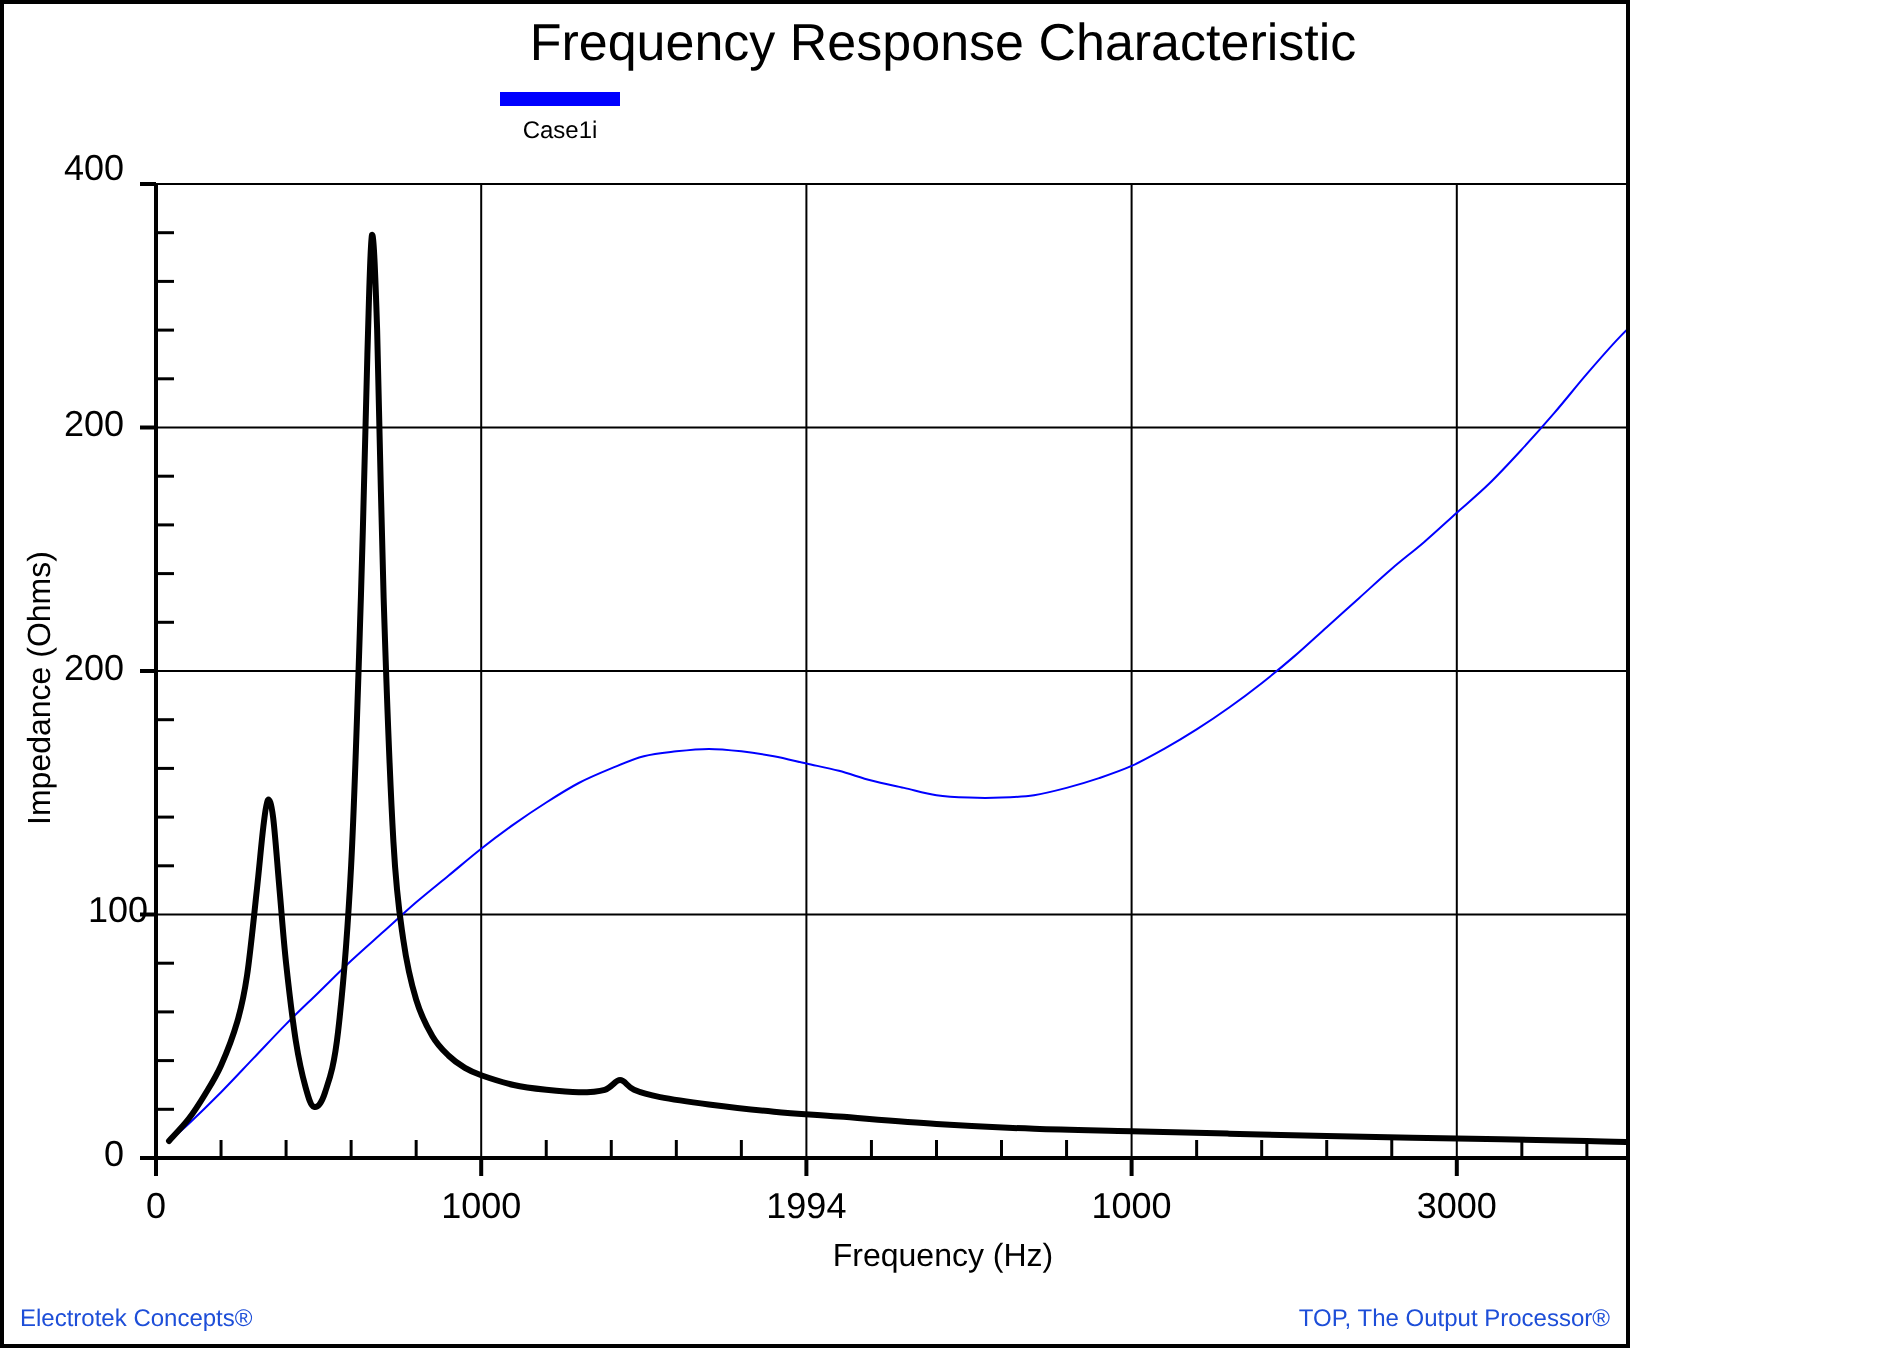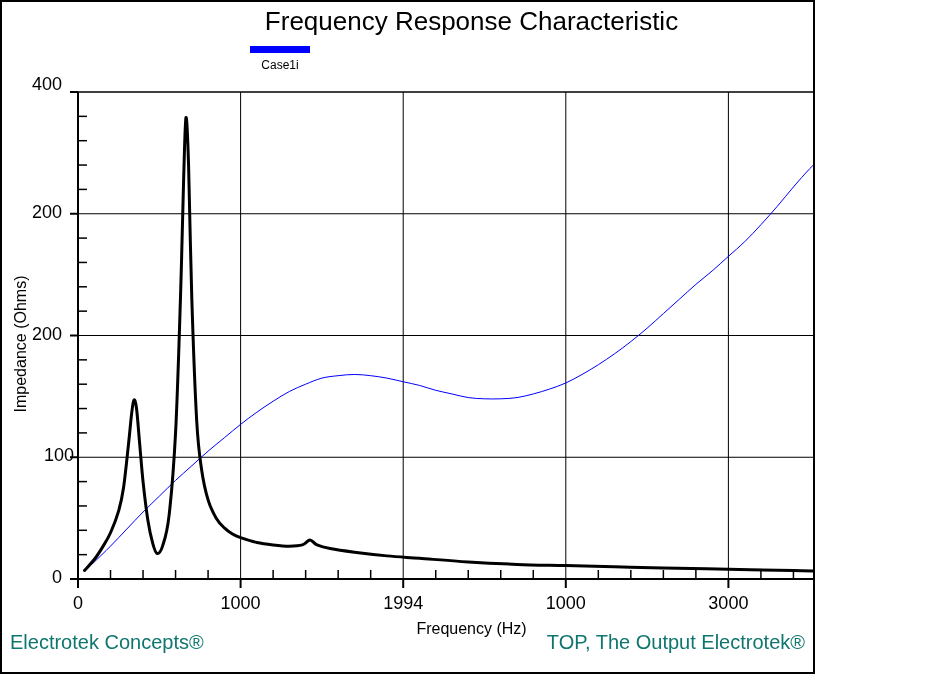--- a/index.html
+++ b/index.html
@@ -79,23 +79,23 @@
   .ytick-label {
     text-align: right;
     width: 60px;
   }
   .xtick-label {
     text-align: center;
     width: 90px;
   }
   #footer-left, #footer-right {
     position: absolute;
-    bottom: 18px;
-    font-size: 20px;
-    color: #0f766e;
+    bottom: 6px;
+    font-size: 12px;
+    color: #1d4ed8;
     white-space: nowrap;
   }
   #footer-left { left: 8px; }
   #footer-right { right: 8px; }
 </style>
 </head>
 <body>
 
 <div id="frame">
 
@@ -187,15 +187,15 @@
       <div class="tick-label ytick-label" style="left: 0px; top: 72px;">400</div>
       <div class="tick-label xtick-label" style="left: 31px; top: 591px;">0</div>
       <div class="tick-label xtick-label" style="left: 193.6px; top: 591px;">1000</div>
       <div class="tick-label xtick-label" style="left: 356.2px; top: 591px;">1994</div>
       <div class="tick-label xtick-label" style="left: 518.8px; top: 591px;">1000</div>
       <div class="tick-label xtick-label" style="left: 681.4px; top: 591px;">3000</div>
       <div class="tick-label xtick-label" style="left: 844px; top: 565px;">5000</div>
     </div>
 
   <div id="footer-left">Electrotek Concepts®</div>
-  <div id="footer-right">TOP, The Output Electrotek®</div>
+  <div id="footer-right">TOP, The Output Processor®</div>
 
 </div>
 
 </body></html>

